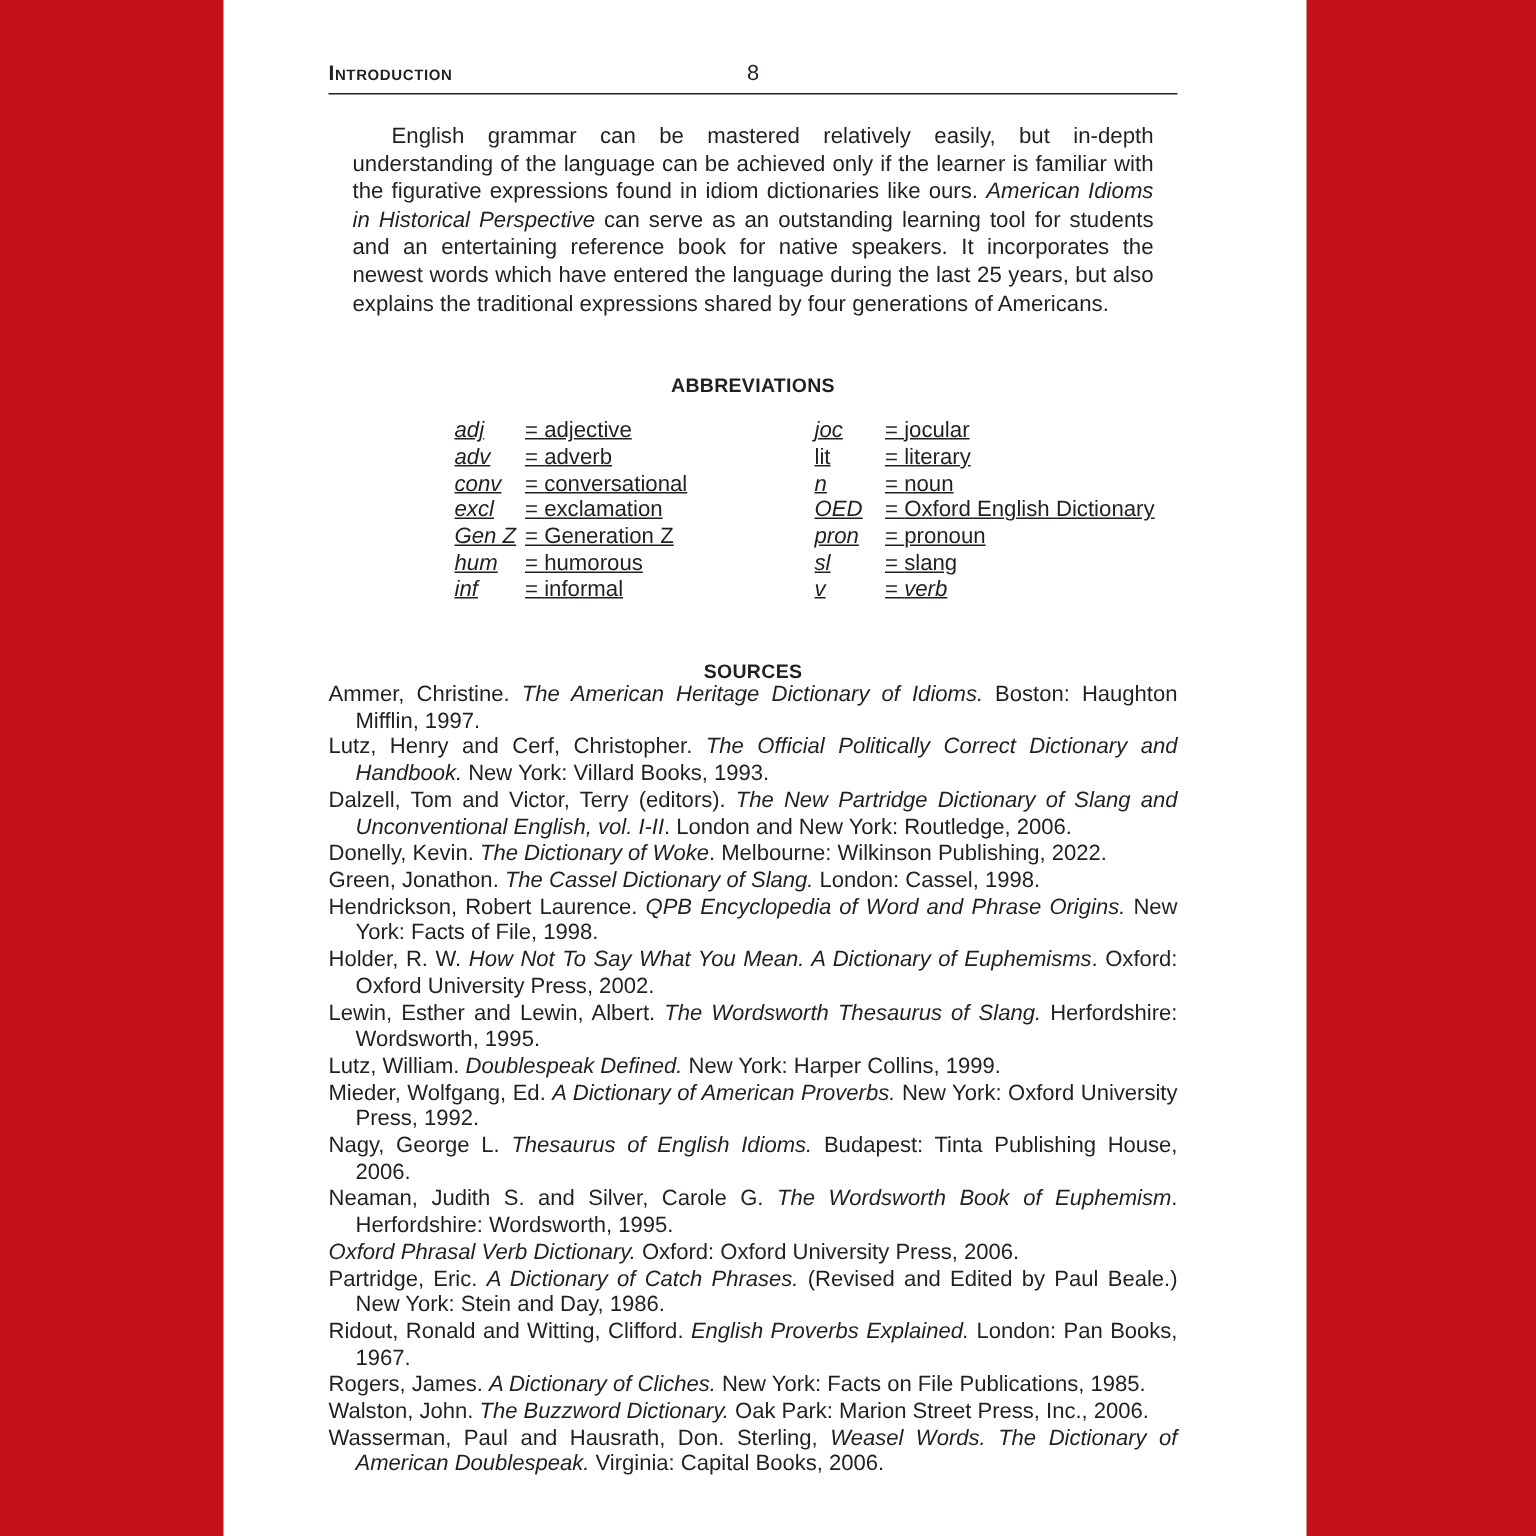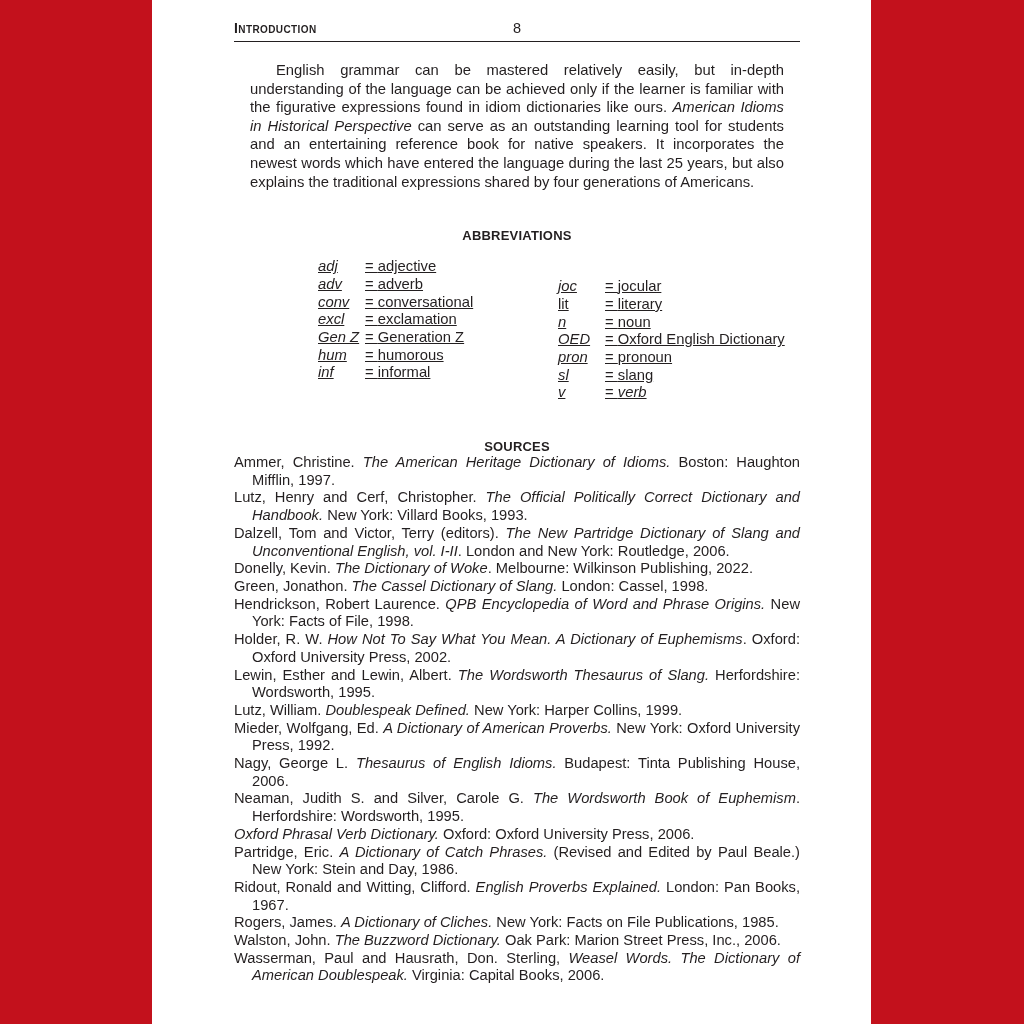--- a/index.html
+++ b/index.html
@@ -5,41 +5,41 @@
   html,body{margin:0;padding:0;}
   body{
     width:1024px;height:1024px;position:relative;background:#ffffff;
     font-family:"Liberation Sans",sans-serif;color:#231f20;
     -webkit-font-smoothing:antialiased;
   }
   .red-bar{position:absolute;top:0;bottom:0;background:#c3111c;}
   .red-bar.left{left:0;width:152px;}
   .red-bar.right{right:0;width:153px;}
   .page{
-    position:absolute;left:164px;top:0;width:719px;height:1024px;
-    background:#ffffff;box-sizing:border-box;padding:20px 83px 0 70px;
+    position:absolute;left:149px;top:0;width:719px;height:1024px;
+    background:#ffffff;box-sizing:border-box;padding:40px 83px 0 70px;
   }
   .header{
     display:grid;grid-template-columns:1fr auto 1fr;align-items:baseline;
     border-bottom:1.6px solid #231f20;padding-bottom:5px;
   }
   .running-head{
     font-weight:bold;font-variant:small-caps;font-size:14px;letter-spacing:0.4px;
   }
   .page-num{font-size:14.5px;justify-self:center;}
   .intro{
     margin:19px 16px 0;font-size:14.8px;line-height:18.6px;
     text-align:justify;text-indent:26px;
   }
   .section-title{
     text-align:center;font-size:13px;font-weight:bold;margin:37px 0 0;letter-spacing:0.2px;
   }
   .abbr-wrap{display:flex;margin:15px 0 0 84px;font-size:14.8px;}
   .abbr-col{width:240px;text-decoration:underline;}
-  .abbr-col:last-child{width:auto;margin-top:20px;}
+  .abbr-col:last-child{width:auto;}
   .abbr-row{display:flex;line-height:17.7px;}
   .abbr-term{width:47px;flex:none;}
   .sources{}
   .source-entry{
     margin:0;font-size:14.7px;line-height:17.7px;text-align:justify;
     padding-left:18px;text-indent:-18px;
   }
   i{font-style:italic;}
 </style>
 </head>

